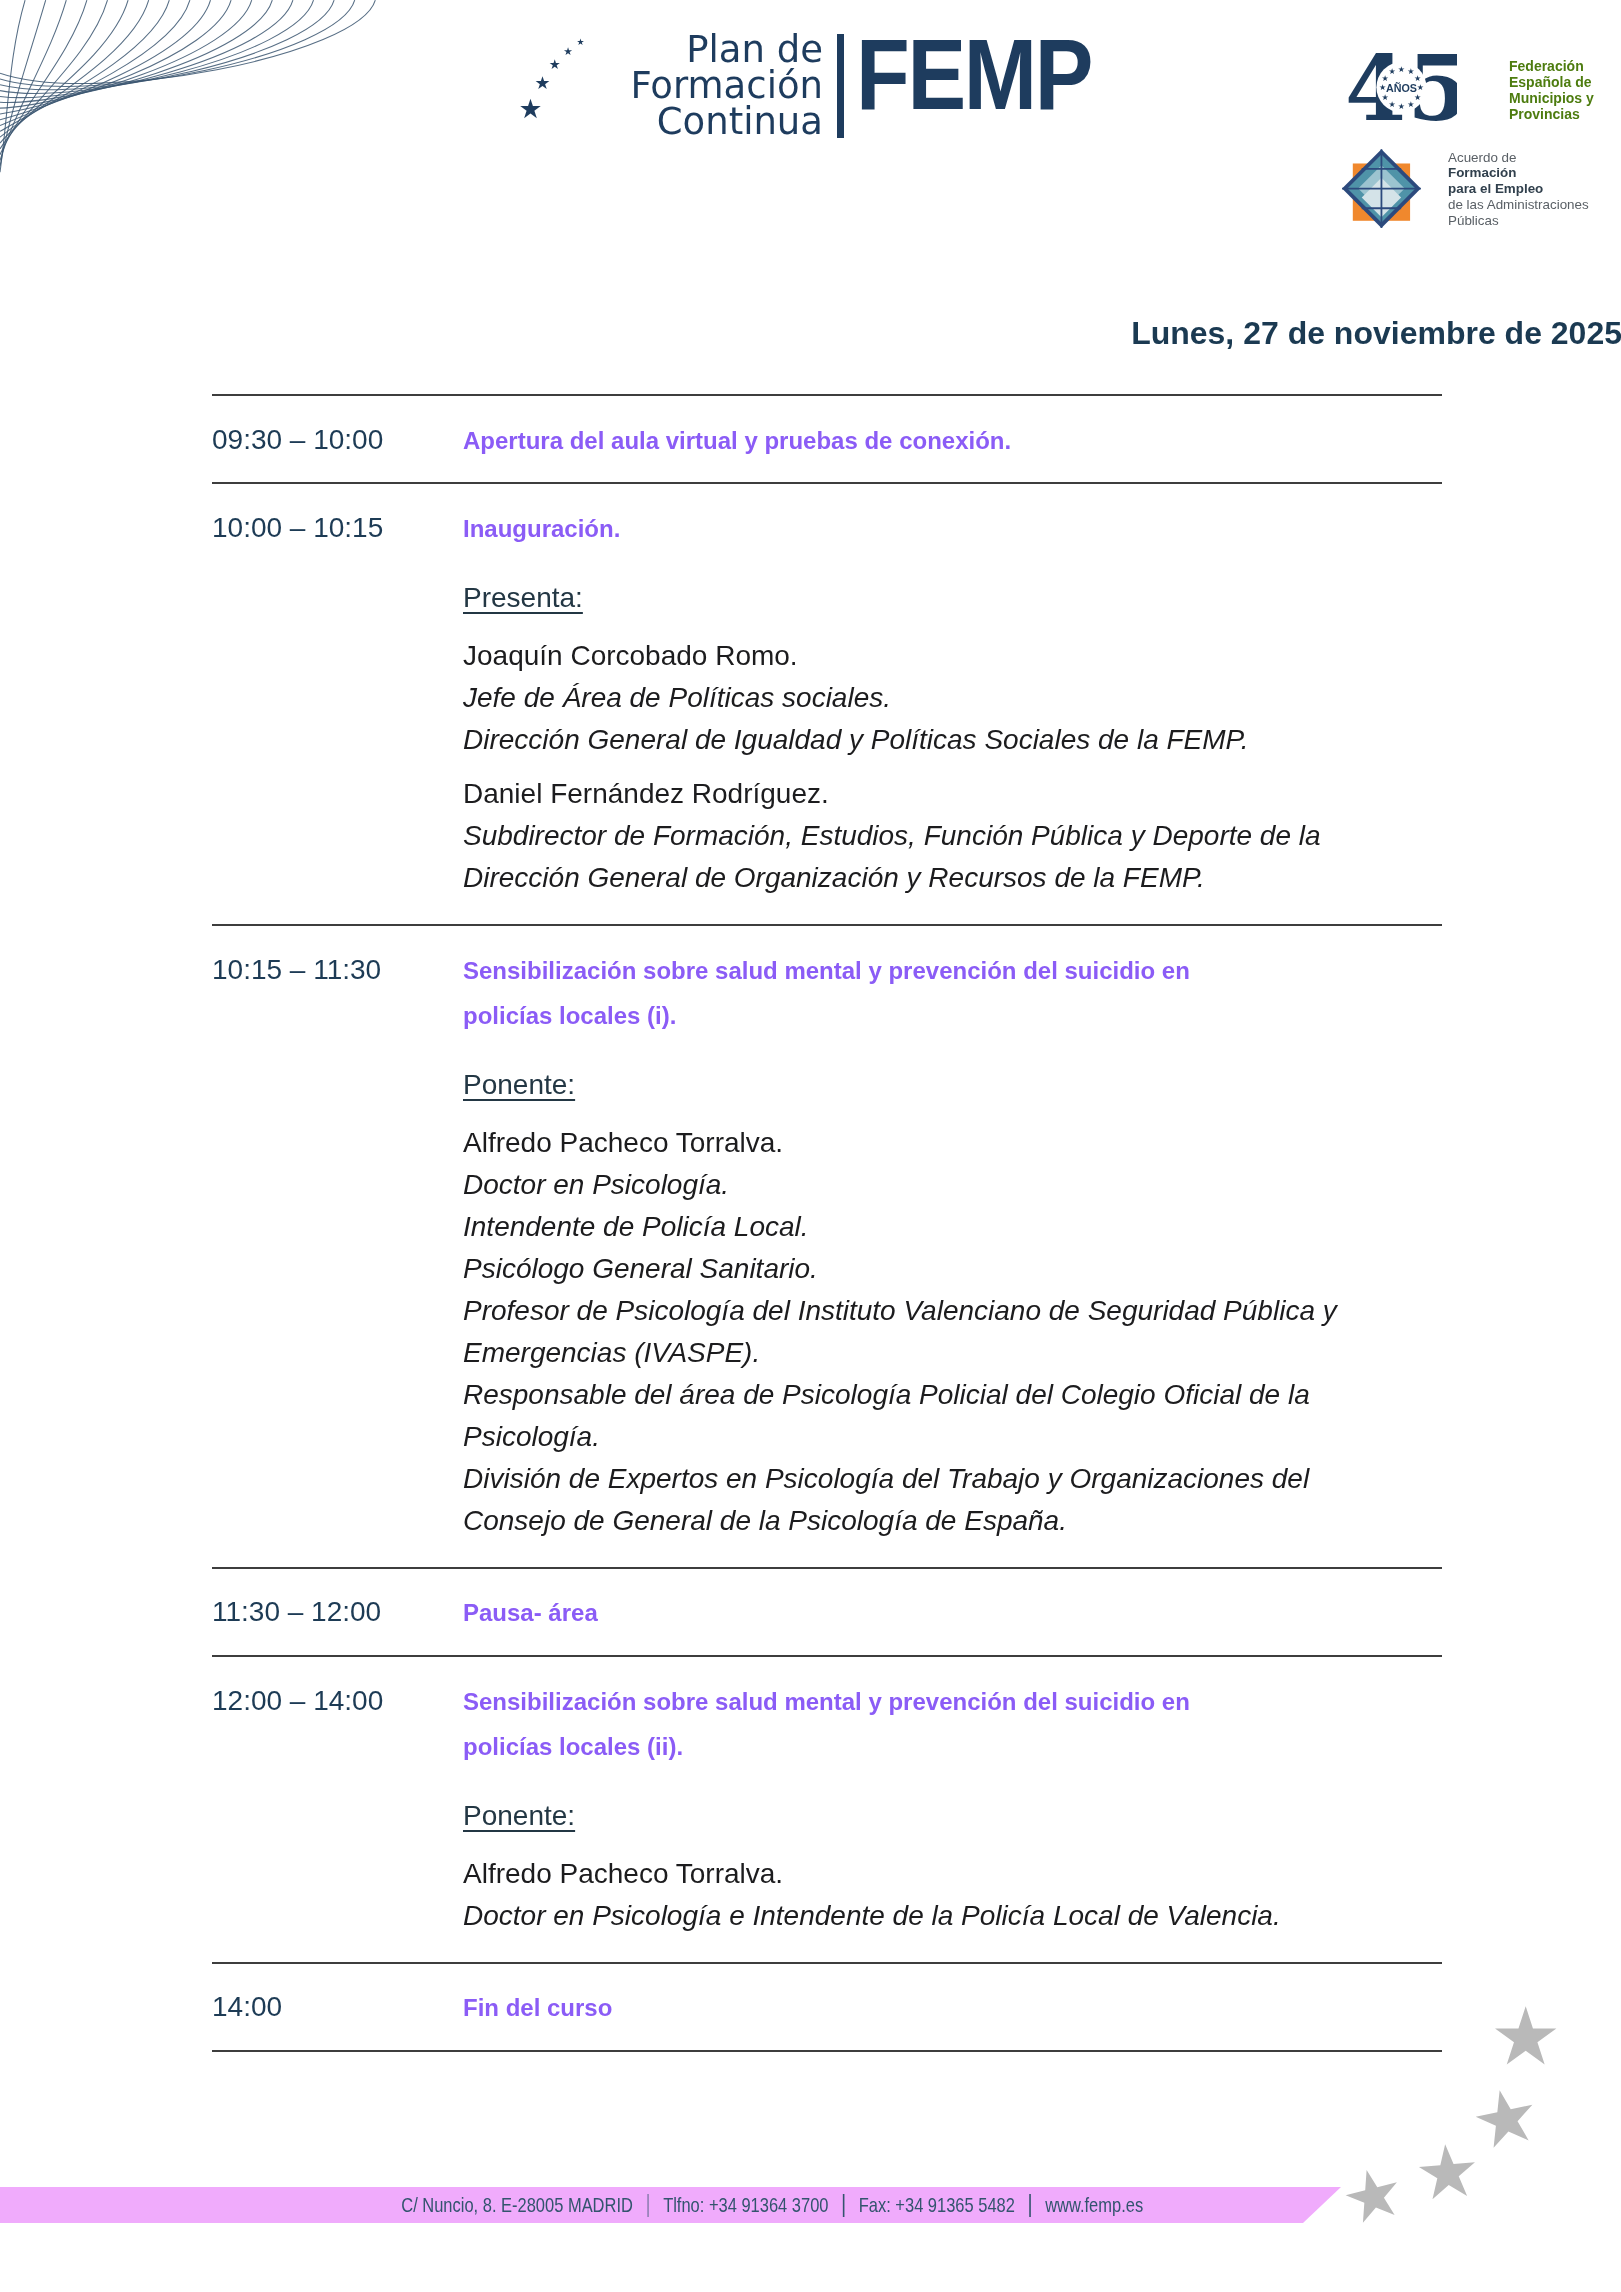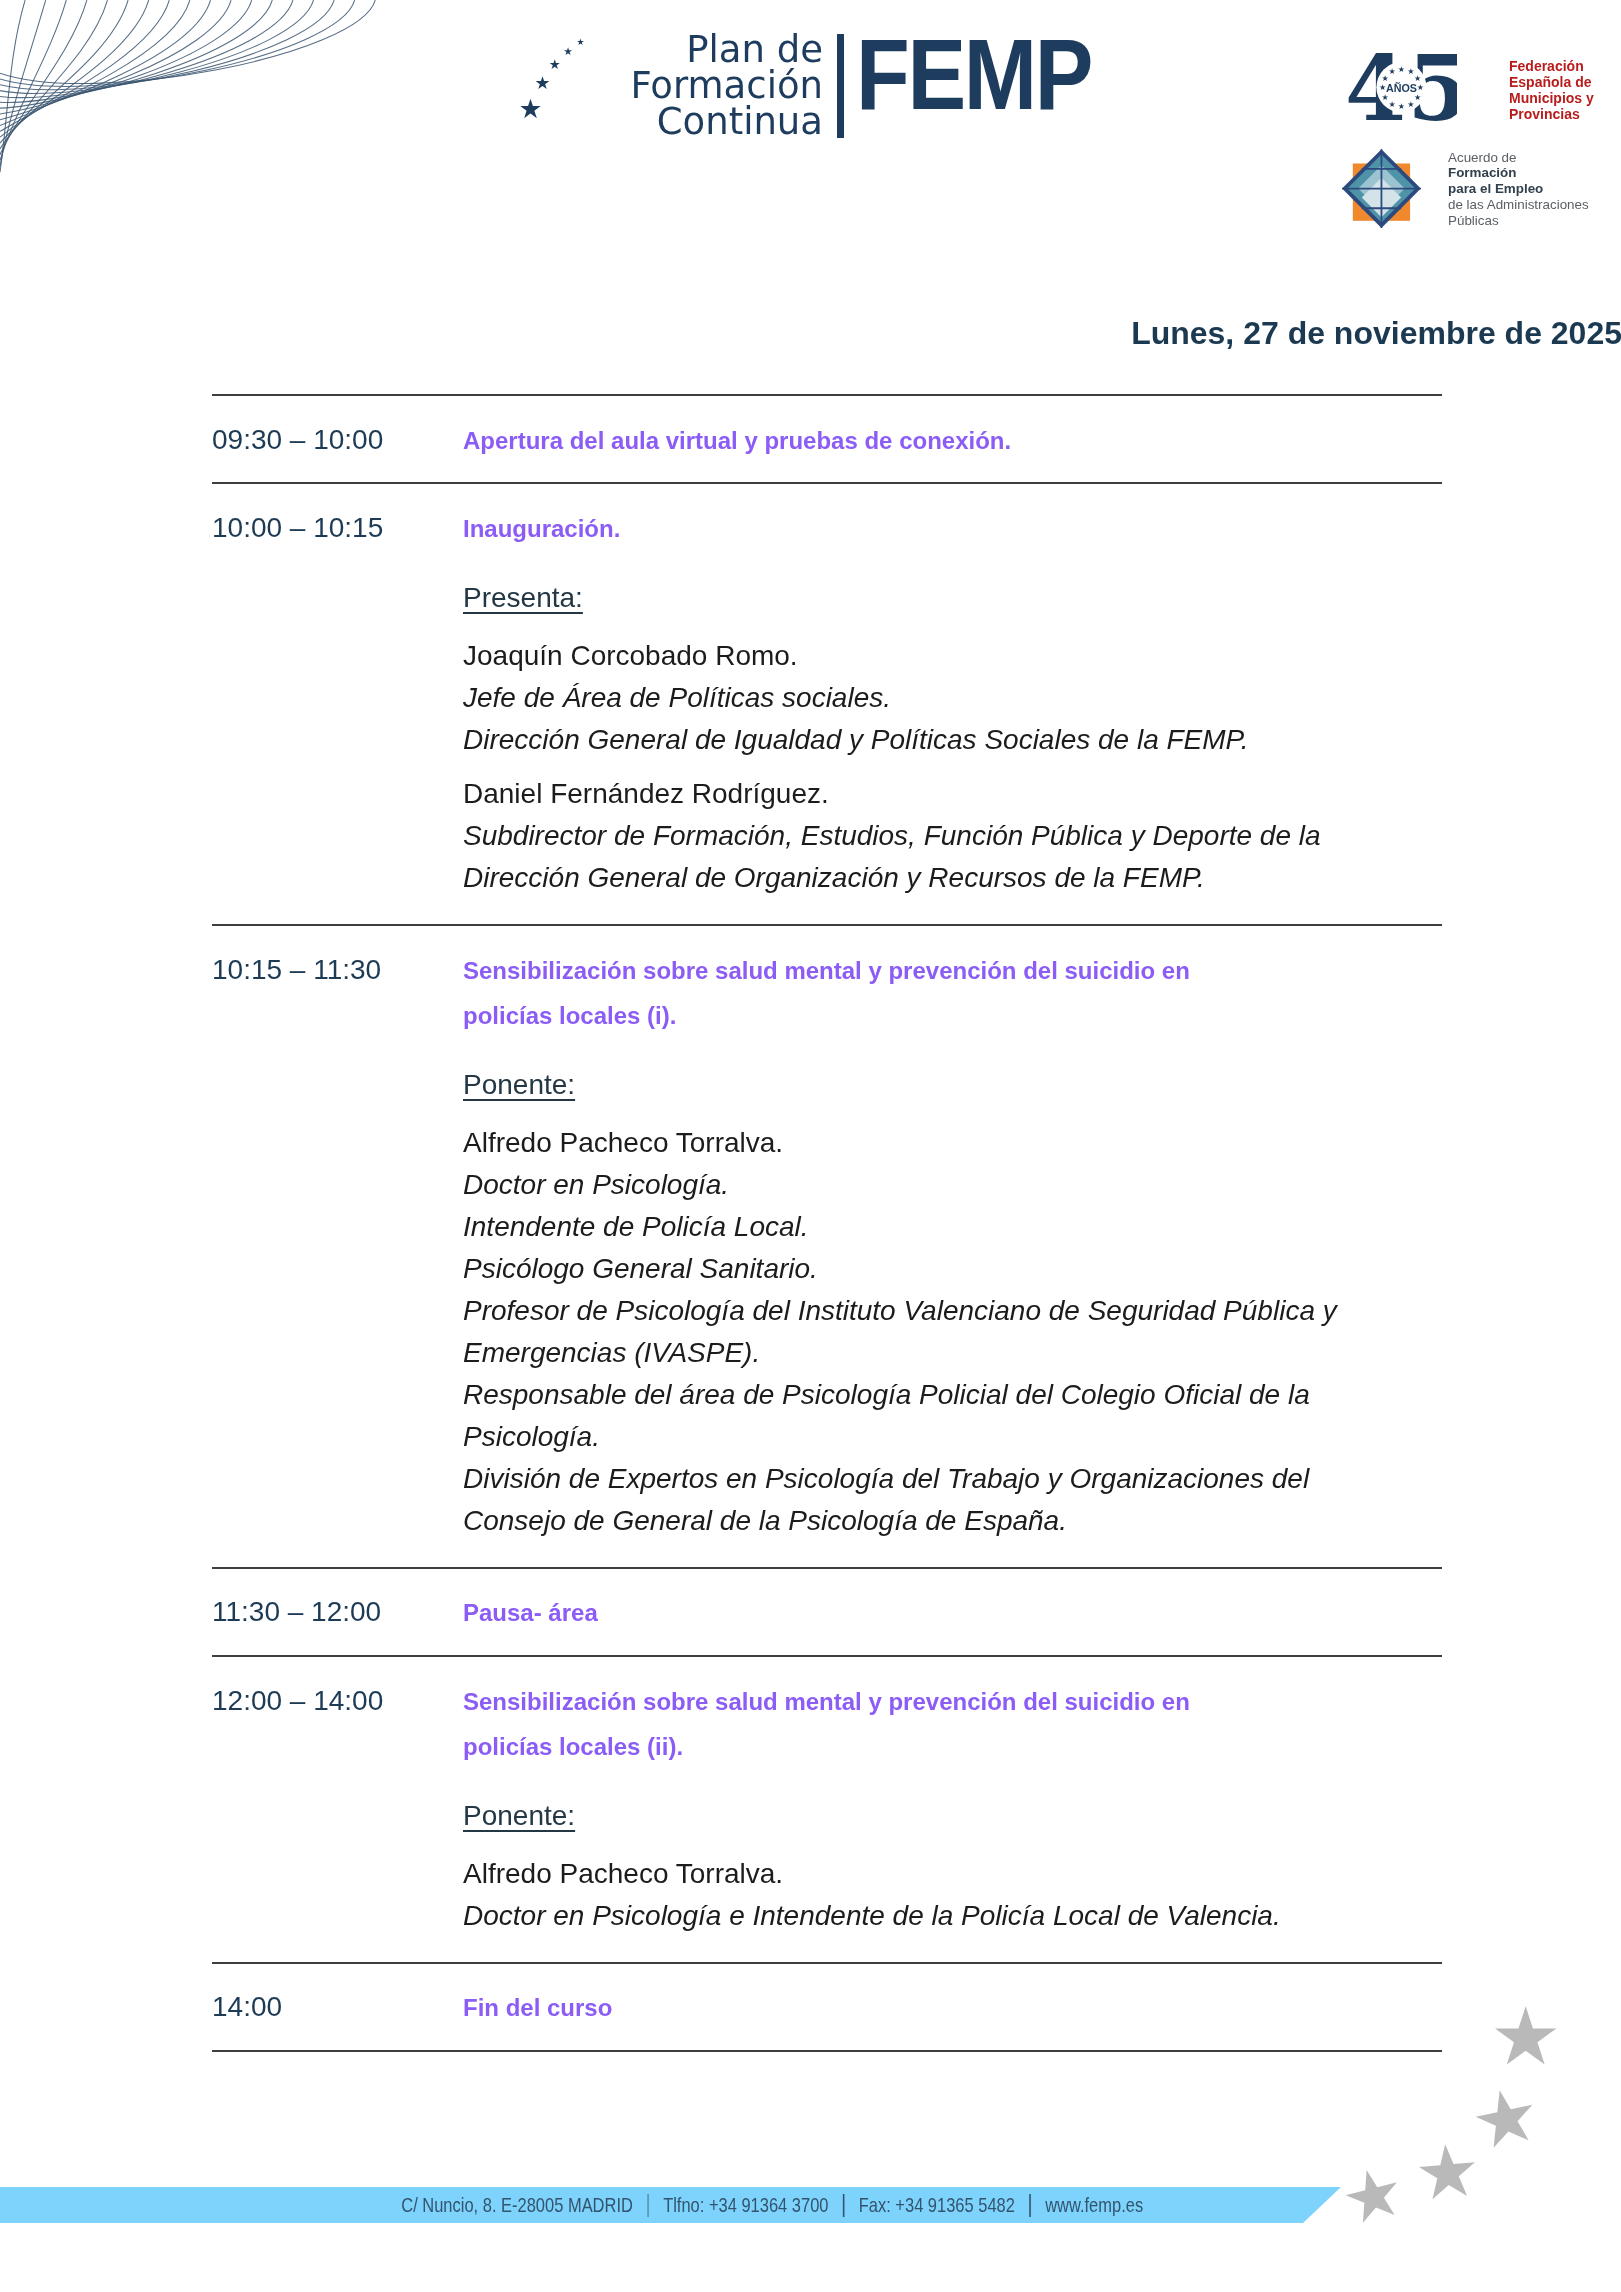--- a/index.html
+++ b/index.html
@@ -14,21 +14,21 @@
   .pfc-starwrap{position:relative;width:82px;height:107px;}
   .pfc-text{width:226px;text-align:right;font-family:"DejaVu Sans",sans-serif;
             font-size:37px;line-height:36px;color:#1e3c5e;letter-spacing:0px;}
   .pfc-bar{width:6.3px;height:104px;background:#1e3c5e;margin:1.8px 12.5px 0 14.3px;}
   .pfc-brand{font-size:100px;line-height:84px;font-weight:700;color:#1e3c5e;
              letter-spacing:-2.7px;transform:scaleX(0.88);transform-origin:left top;}
 
   
   .logo-45{position:absolute;left:1345px;top:38px;display:flex;align-items:flex-start;gap:43px;}
   .f45-lines{margin-left:9px;margin-top:19.7px;font-size:14px;line-height:16px;
-             font-weight:700;color:#b91c1c;}
+             font-weight:700;color:#4d7c0f;}
 
   
   .logo-acuerdo{position:absolute;left:1340px;top:142px;display:flex;align-items:center;}
   .afedap-lines{margin-left:9px;font-size:13.4px;line-height:15.7px;color:#5a6066;}
   .afedap-lines .b{font-weight:700;color:#31404d;}
 
   
   .doc-title{position:absolute;left:0;top:235px;width:100%;text-align:center;}
   .doc-title span{font-size:36px;font-weight:700;color:#1b3a52;letter-spacing:0.9px;
                   text-decoration:underline;text-decoration-thickness:2.7px;text-underline-offset:7.2px;}
@@ -45,21 +45,21 @@
   .row-title.has-more{margin-bottom:25px;}
   .label{font-size:28px;line-height:43px;color:#233744;margin-bottom:16px;
          text-decoration:underline;text-underline-offset:5.4px;text-decoration-thickness:1.8px;
          width:fit-content;}
   .group{margin-bottom:12.5px;}
   .group:last-child{margin-bottom:5.4px;}
   .dline{font-size:28px;line-height:42px;color:#1c1c1e;white-space:pre-line;}
   .dline.it{font-style:italic;}
 
   
-  .footer-band{position:absolute;left:0;top:2187px;width:1341px;height:36px;background:#7dd3fc;
+  .footer-band{position:absolute;left:0;top:2187px;width:1341px;height:36px;background:#f0abfc;
                clip-path:polygon(0 0,100% 0,calc(100% - 38px) 100%,0 100%);
                display:flex;align-items:center;justify-content:center;}
   .footer-inner{display:flex;align-items:center;white-space:nowrap;transform:scaleX(0.8);
                 padding-left:255px;font-size:20.6px;color:#33546e;}
   .footer-sep{display:inline-block;width:1.8px;height:23px;background:#33546e;margin:0 18px;}
 
   .stars-svg{position:absolute;left:1333px;top:1999px;}
 </style>
 </head>
 <body>

